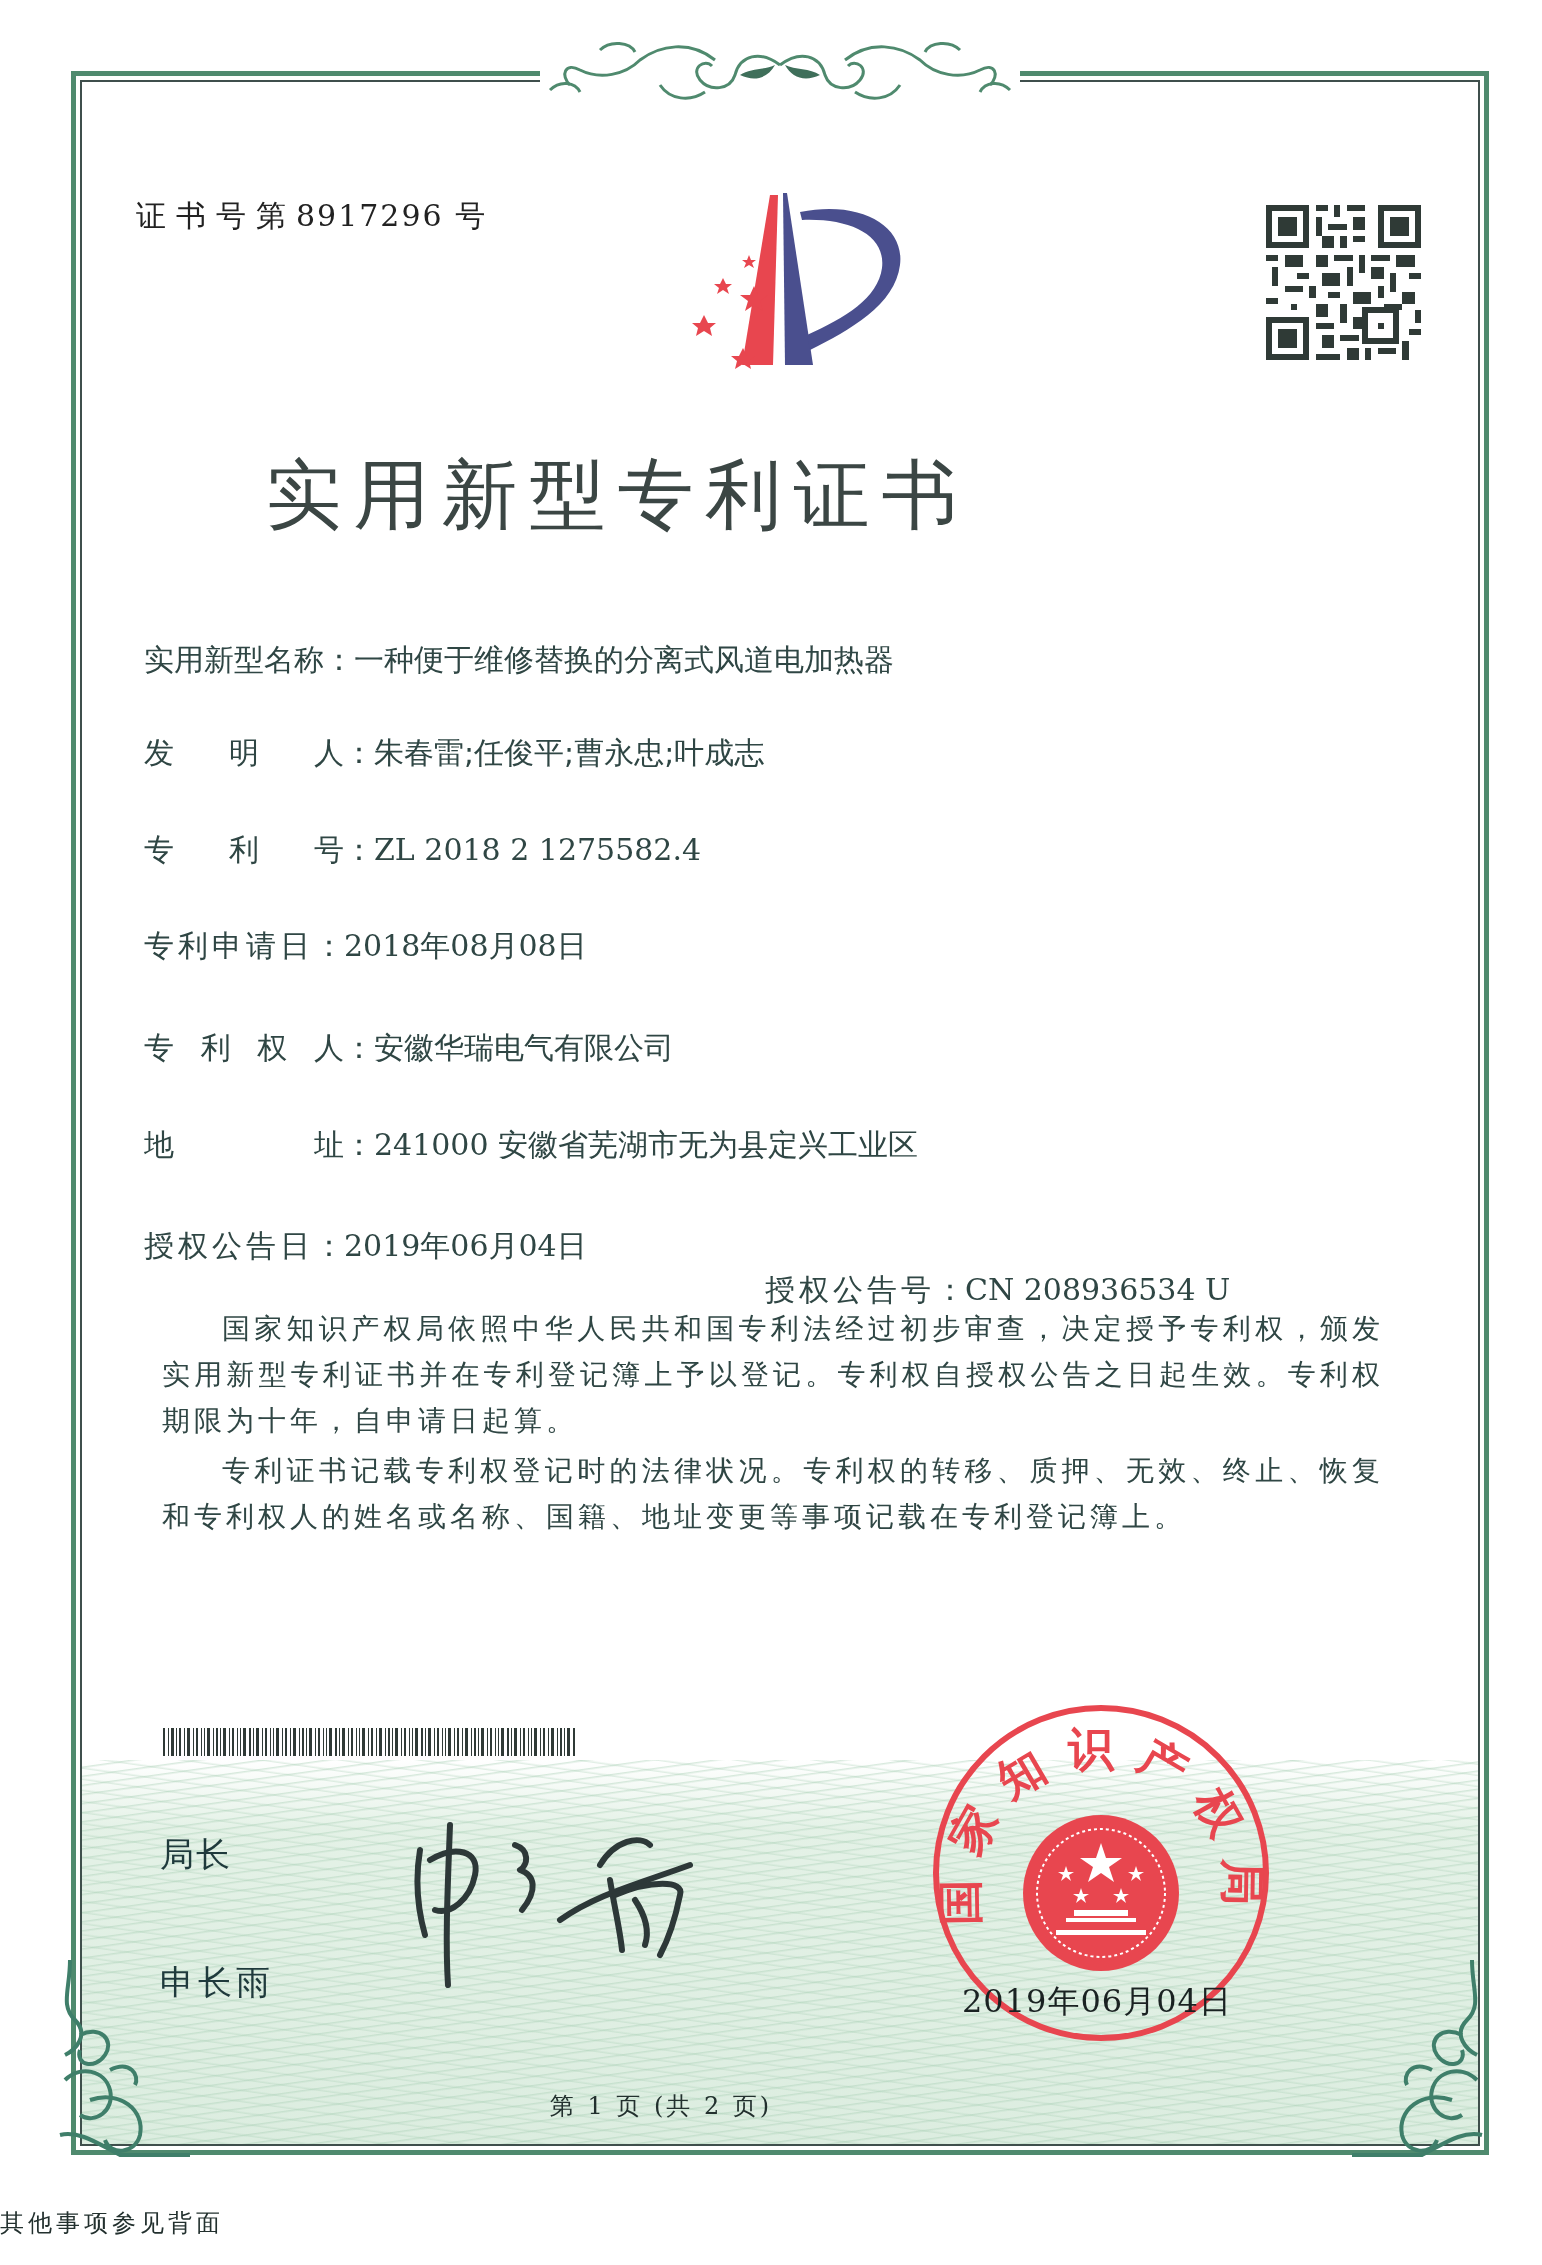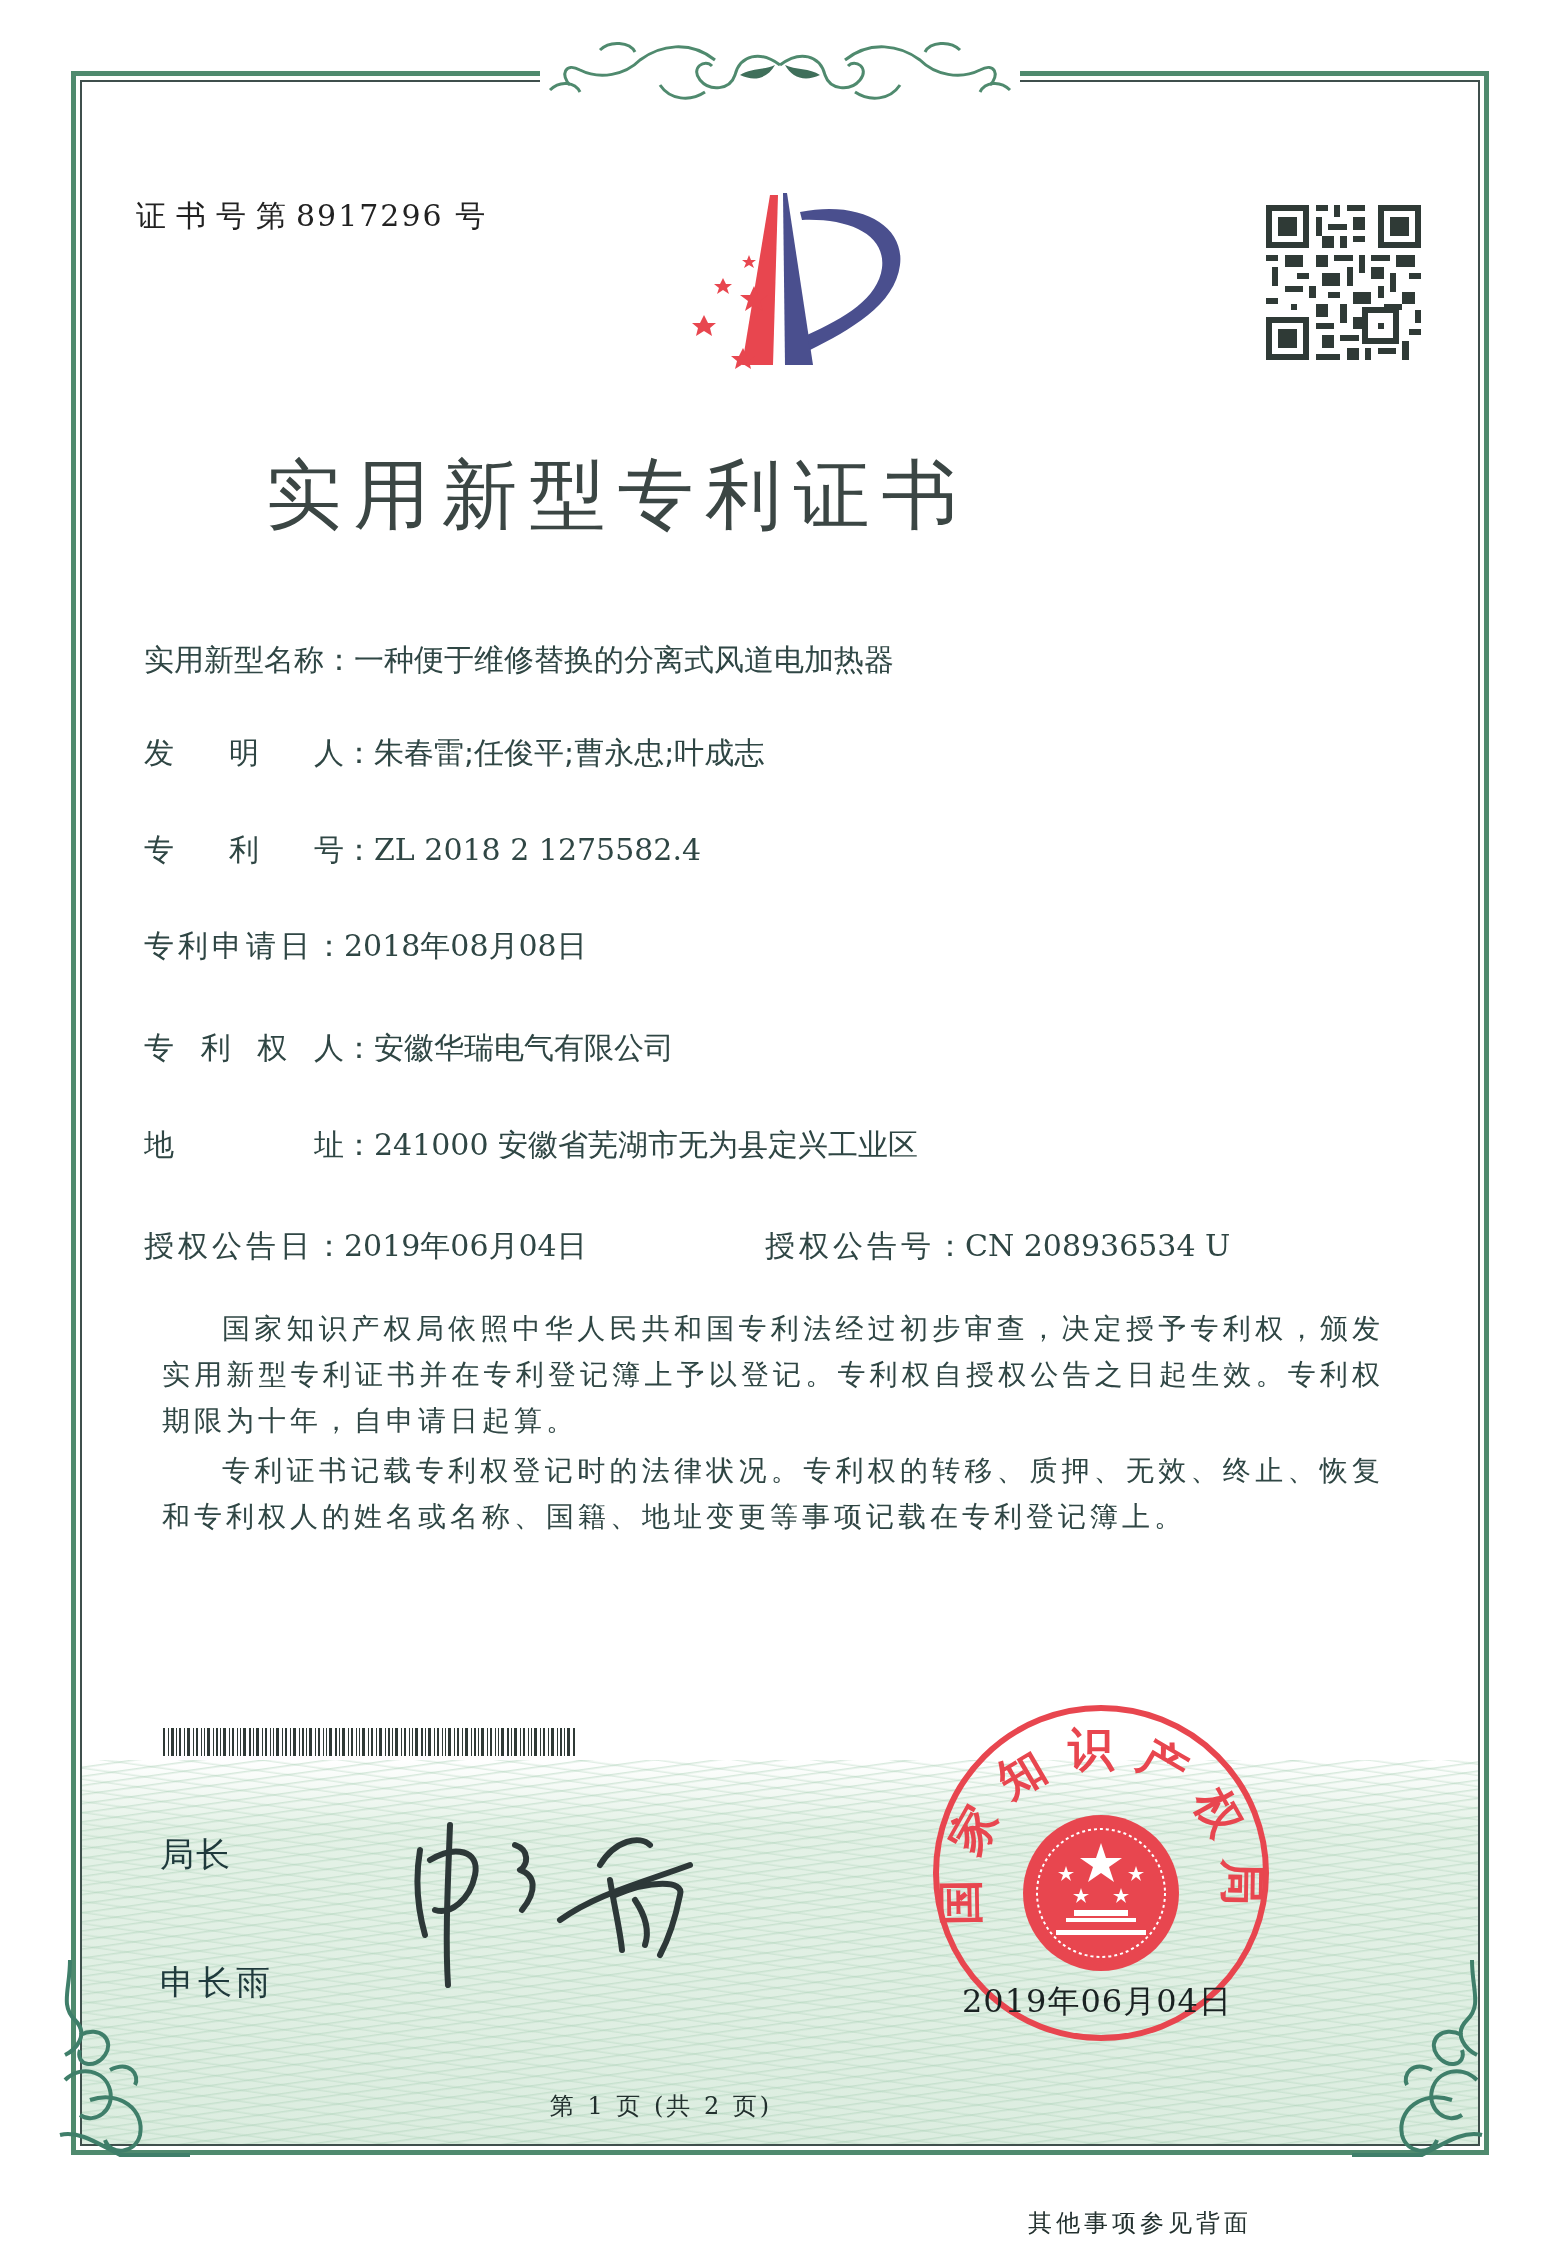--- a/index.html
+++ b/index.html
@@ -65,21 +65,21 @@
               font-family: Liberation Sans, sans-serif; letter-spacing: 4px; }
   .signature { position: absolute; left: 410px; top: 1820px; width: 360px; height: 170px; }
 
   
   .seal { position: absolute; left: 926px; top: 1698px; width: 350px; height: 350px; }
   .seal-date { position: absolute; left: 962px; top: 1980px; font-size: 32px; color: #1a2222; letter-spacing: 1px; }
 
   
   .page-no { position: absolute; left: 0; width: 1322px; text-align: center; top: 2090px;
              font-size: 24px; color: #22302e; letter-spacing: 3px; }
-  .footer-note { position: absolute; left: 0; width: 1252px; text-align: right; top: 2207px;
+  .footer-note { position: absolute; left: 0; width: 1252px; text-align: left; top: 2207px;
                  font-size: 24px; color: #22302e; letter-spacing: 4px; }
 </style>
 </head>
 <body>
 
 <div class="frame-outer"></div>
 <div class="guilloche"></div>
 <div class="frame-inner"></div>
 
 <svg class="top-ornament" viewBox="0 0 480 80">
@@ -215,21 +215,21 @@
       <span>地</span>
       <span>址</span>
     </span><span class="colon">：</span><span class="value">241000 安徽省芜湖市无为县定兴工业区</span>
 </div>
 
 <div class="field" style="top: 1226px;">
   <span class="label" style="letter-spacing:4px;">授权公告日</span><span class="colon">：</span><span class="value">2019年06月04日</span>
 </div>
 
 <div class="field" style="top: 1226px; left: 765px;">
-  <span class="label" style="letter-spacing:4px;">授权公告号</span><span class="colon">：</span><span class="value">CN 208936534 U</span>
+  <span class="label" style="letter-spacing:4px;margin-top:44px;">授权公告号</span><span class="colon">：</span><span class="value">CN 208936534 U</span>
 </div>
 
 <div class="para" style="top: 1302px;">
   <p>国家知识产权局依照中华人民共和国专利法经过初步审查，决定授予专利权，颁发实用新型专利证书并在专利登记簿上予以登记。专利权自授权公告之日起生效。专利权期限为十年，自申请日起算。</p>
 </div>
 <div class="para" style="top: 1444px;">
   <p>专利证书记载专利权登记时的法律状况。专利权的转移、质押、无效、终止、恢复和专利权人的姓名或名称、国籍、地址变更等事项记载在专利登记簿上。</p>
 </div>
 
 <svg class="barcode" viewBox="0 0 412 28" preserveAspectRatio="none">

